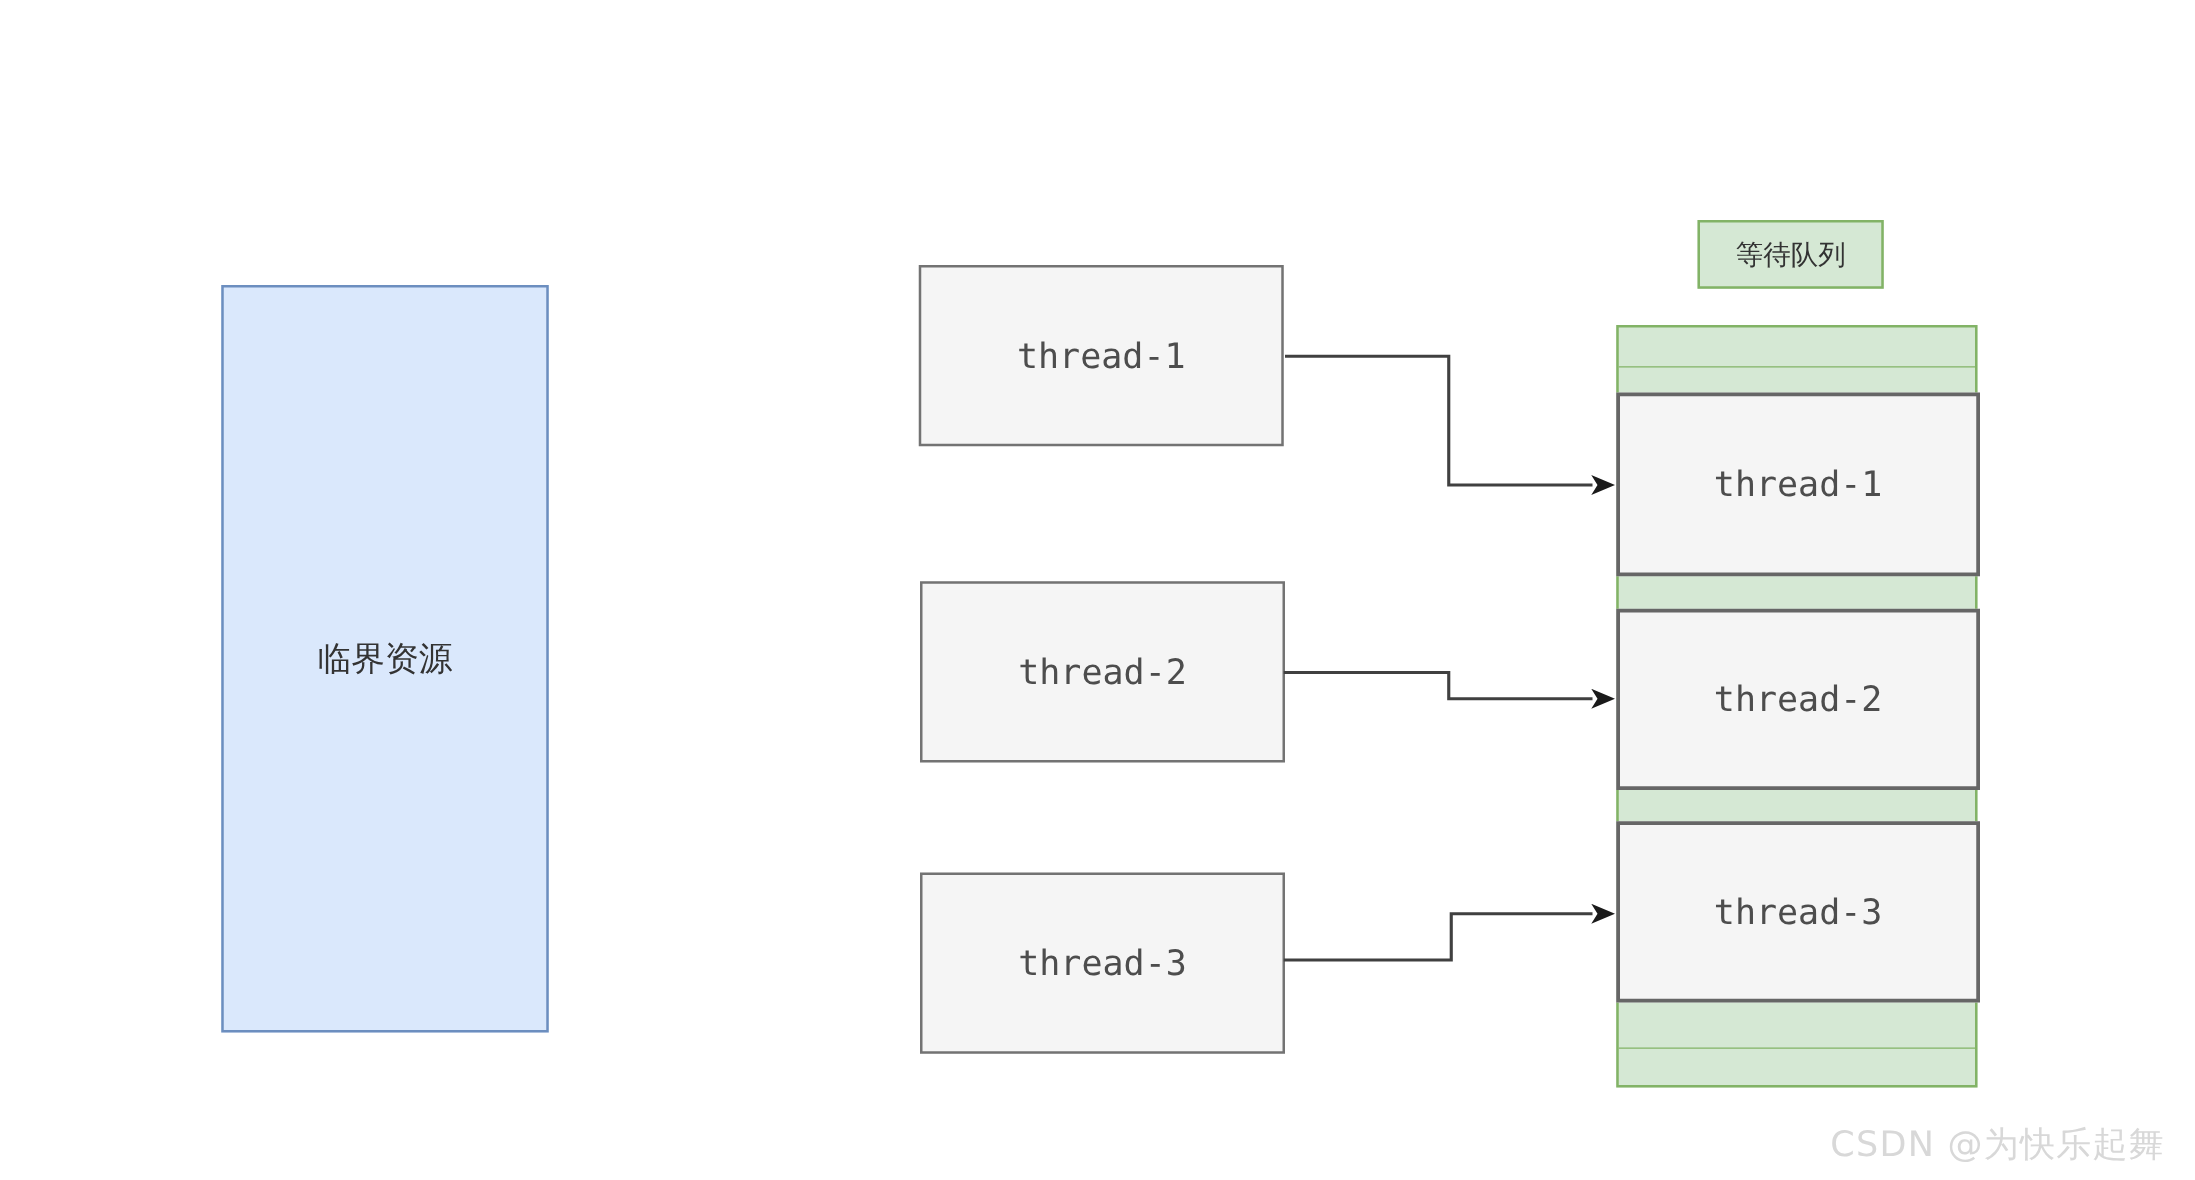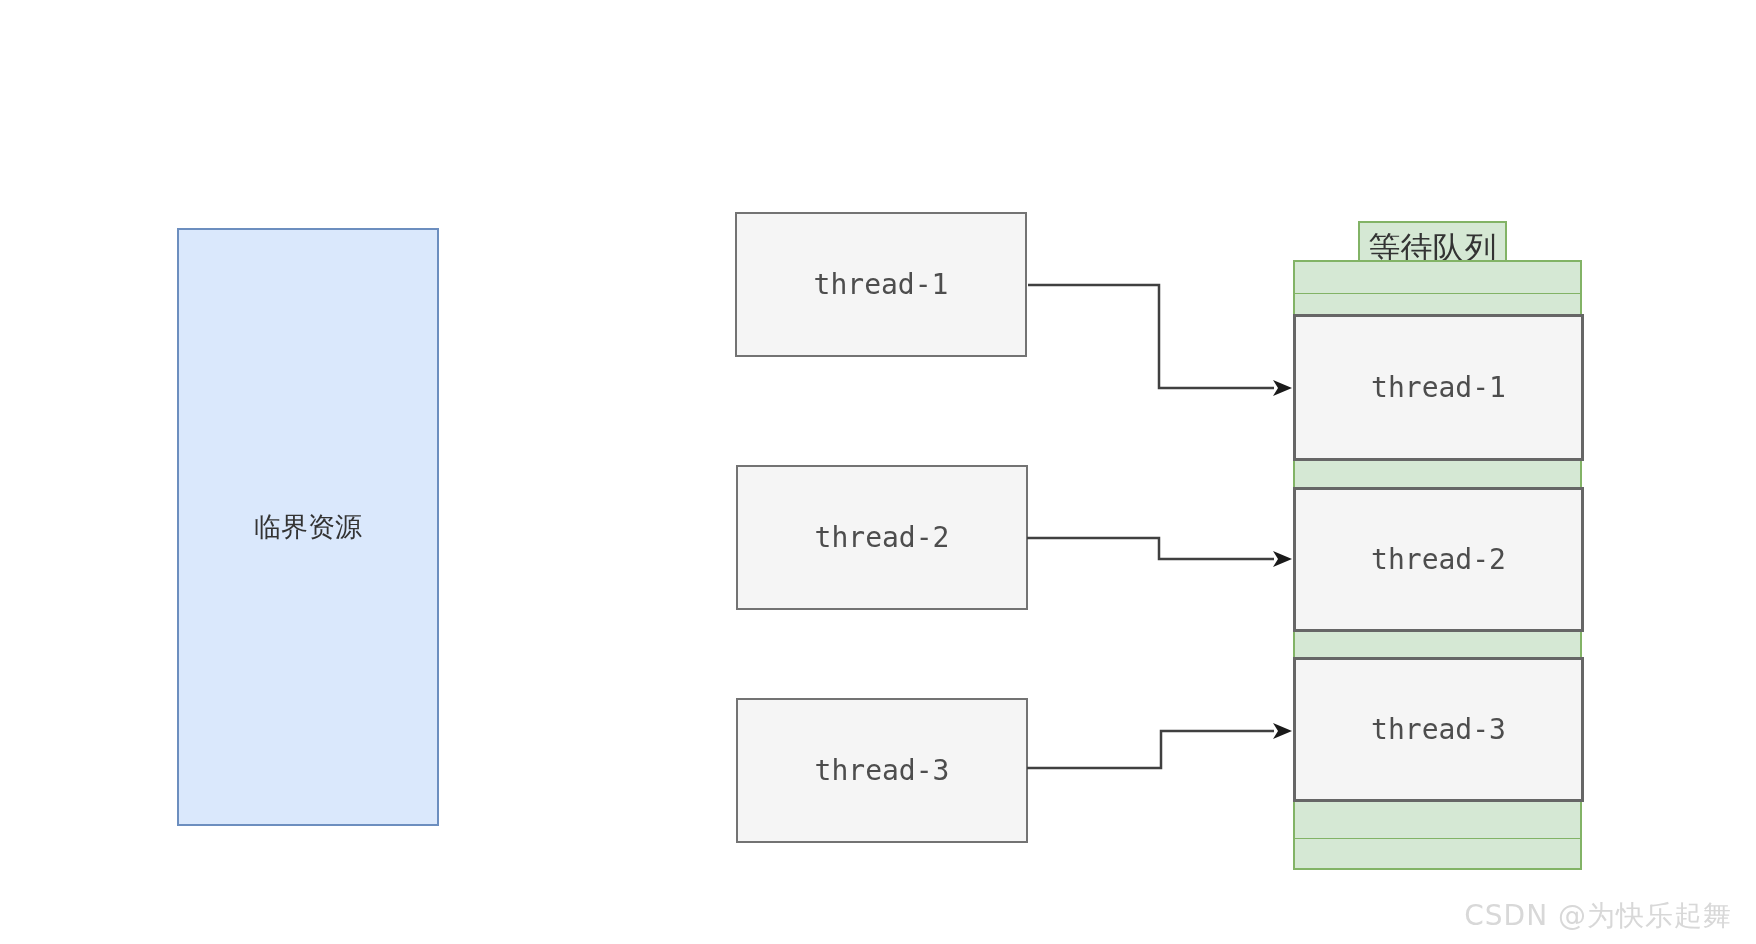--- a/index.html
+++ b/index.html
@@ -42,23 +42,22 @@
   }
   .thread-1 { left: 735px; top: 212px; }
   .thread-2 { left: 736px; top: 465px; }
   .thread-3 { left: 736px; top: 698px; }
   
   .queue-label {
     left: 1358px; top: 176px;
     width: 149px; height: 55px;
     background: var(--green-fill);
     border: 2px solid var(--green-border);
-    font-size: 32px;
+    font-size: 22px;
     color: var(--text-color);
-    margin-top: 45px;
   }
   
   .queue {
     position: absolute;
     box-sizing: border-box;
     left: 1293px; top: 260px;
     width: 289px; height: 610px;
     background: var(--green-fill);
     border: 2px solid var(--green-border);
   }

